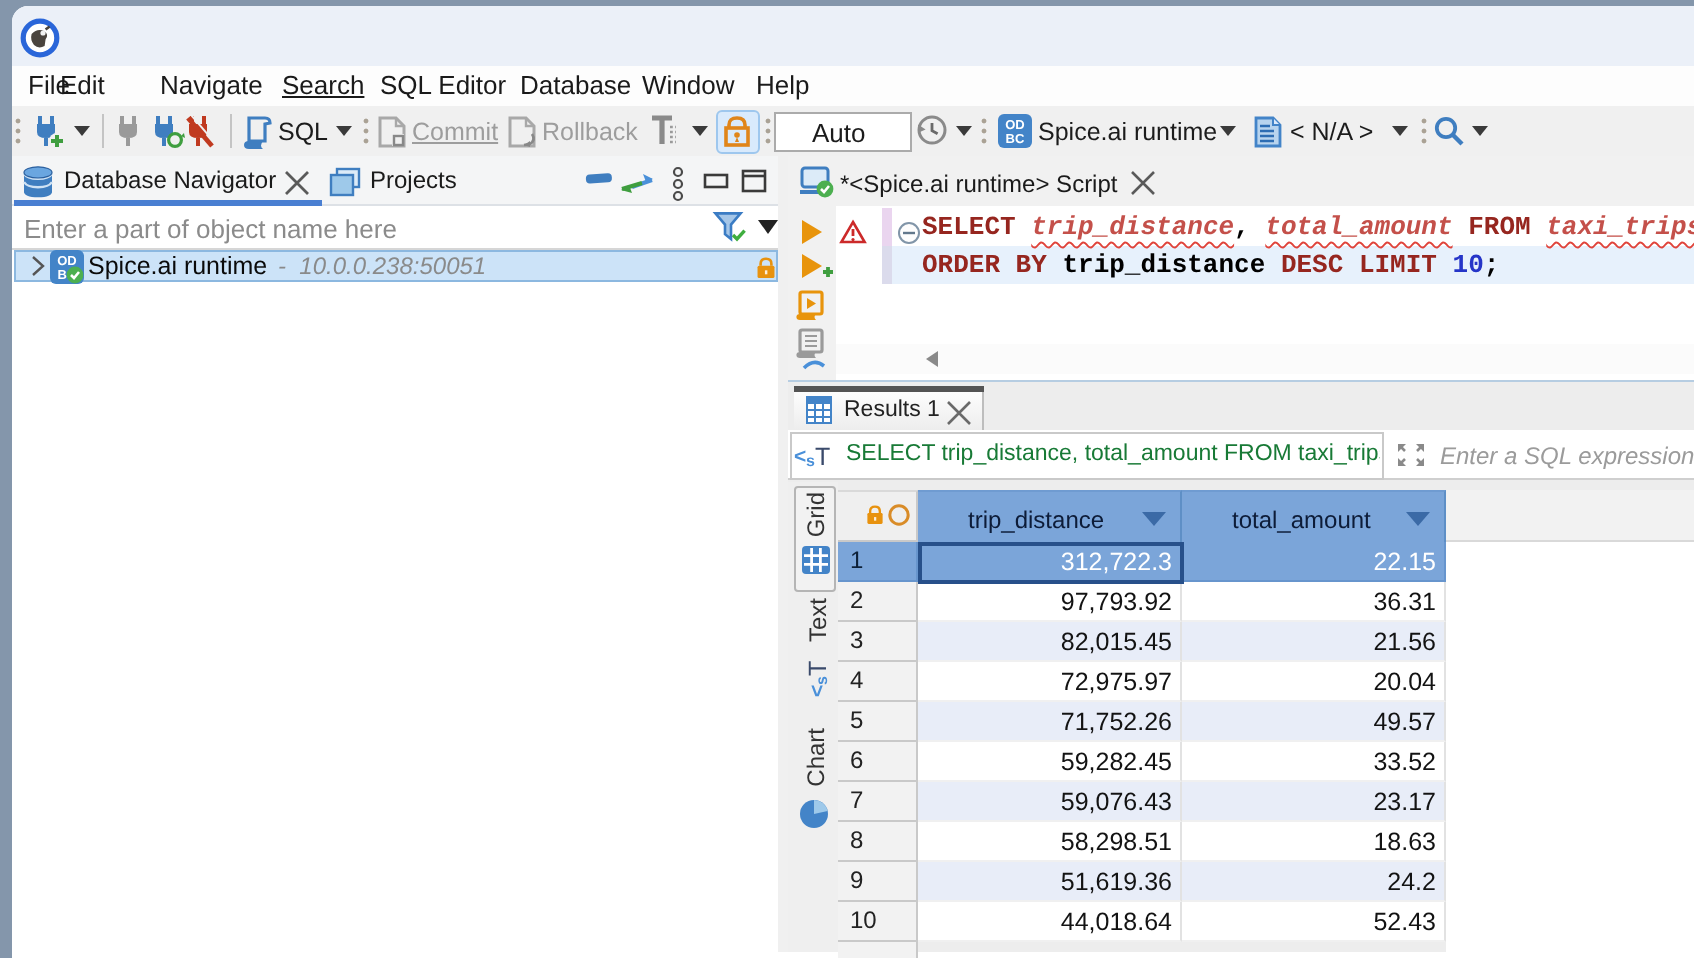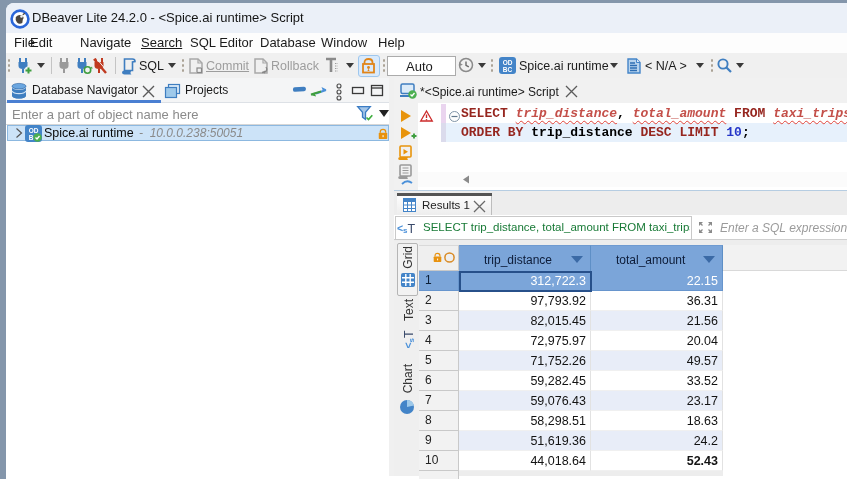--- a/index.html
+++ b/index.html
@@ -72,21 +72,20 @@
 <body>
 <div id="root">
 <div class="a" id="win"></div>
 <div class="a" id="title"></div>
 <svg class="a" width="20" height="20" style="left:10px;top:9px;">
       <circle cx="10" cy="10" r="8.4" fill="#fff" stroke="#2a66d9" stroke-width="2.6"></circle>
       <path d="M5.8 8 Q8.8 4.8 12.2 6.6 Q14.6 8.4 12.8 10.6 L12.3 14 Q9.3 15.6 7 13.5 Q5 11 5.8 8Z" fill="#4a443e"></path>
       <circle cx="11.5" cy="7.5" r="1.3" fill="#f2f2f2"></circle>
       <path d="M12.8 5.8 l2 -1.6" stroke="#4a443e" stroke-width="1.3"></path>
     </svg>
-<div class="a" style="left:32px;top:10px;font-size:13px;color:#151515;">DBeaver Lite 24.2.0 - &lt;Spice.ai runtime&gt; Script</div>
 <div class="a" id="menu">
   <span style="left:8px;">File</span>
       <span style="left:24px;">Edit</span>
       <span style="left:74px;">Navigate</span>
       <span style="left:135px;text-decoration:underline;">Search</span>
       <span style="left:184px;">SQL Editor</span>
       <span style="left:254px;">Database</span>
       <span style="left:315px;text-align:center;">Window</span>
       <span style="left:372px;">Help</span>
 </div>
@@ -398,18 +397,18 @@
       <div class="a cell lite" style="left:459px;top:391px;width:132px;">59,076.43</div>
       <div class="a cell lite" style="left:591px;top:391px;width:132px;">23.17</div>
       <div class="a rnum" style="top:411px;">8</div>
       <div class="a cell" style="left:459px;top:411px;width:132px;">58,298.51</div>
       <div class="a cell" style="left:591px;top:411px;width:132px;">18.63</div>
       <div class="a rnum" style="top:431px;">9</div>
       <div class="a cell lite" style="left:459px;top:431px;width:132px;">51,619.36</div>
       <div class="a cell lite" style="left:591px;top:431px;width:132px;text-align:right;">24.2</div>
       <div class="a rnum" style="top:451px;">10</div>
       <div class="a cell" style="left:459px;top:451px;width:132px;">44,018.64</div>
-      <div class="a cell" style="left:591px;top:451px;width:132px;font-weight:bold;">52.43</div>
+      <div class="a cell" style="left:591px;top:451px;width:132px;">52.43</div>
       <div class="a rnum" style="top:471px;height:8px;border-bottom:none;"></div>
     </div>
 
 <div class="a" style="left:459px;top:271px;width:133px;height:21px;border:2px solid #27508a;"></div>
 </div>
 
 </body></html>

